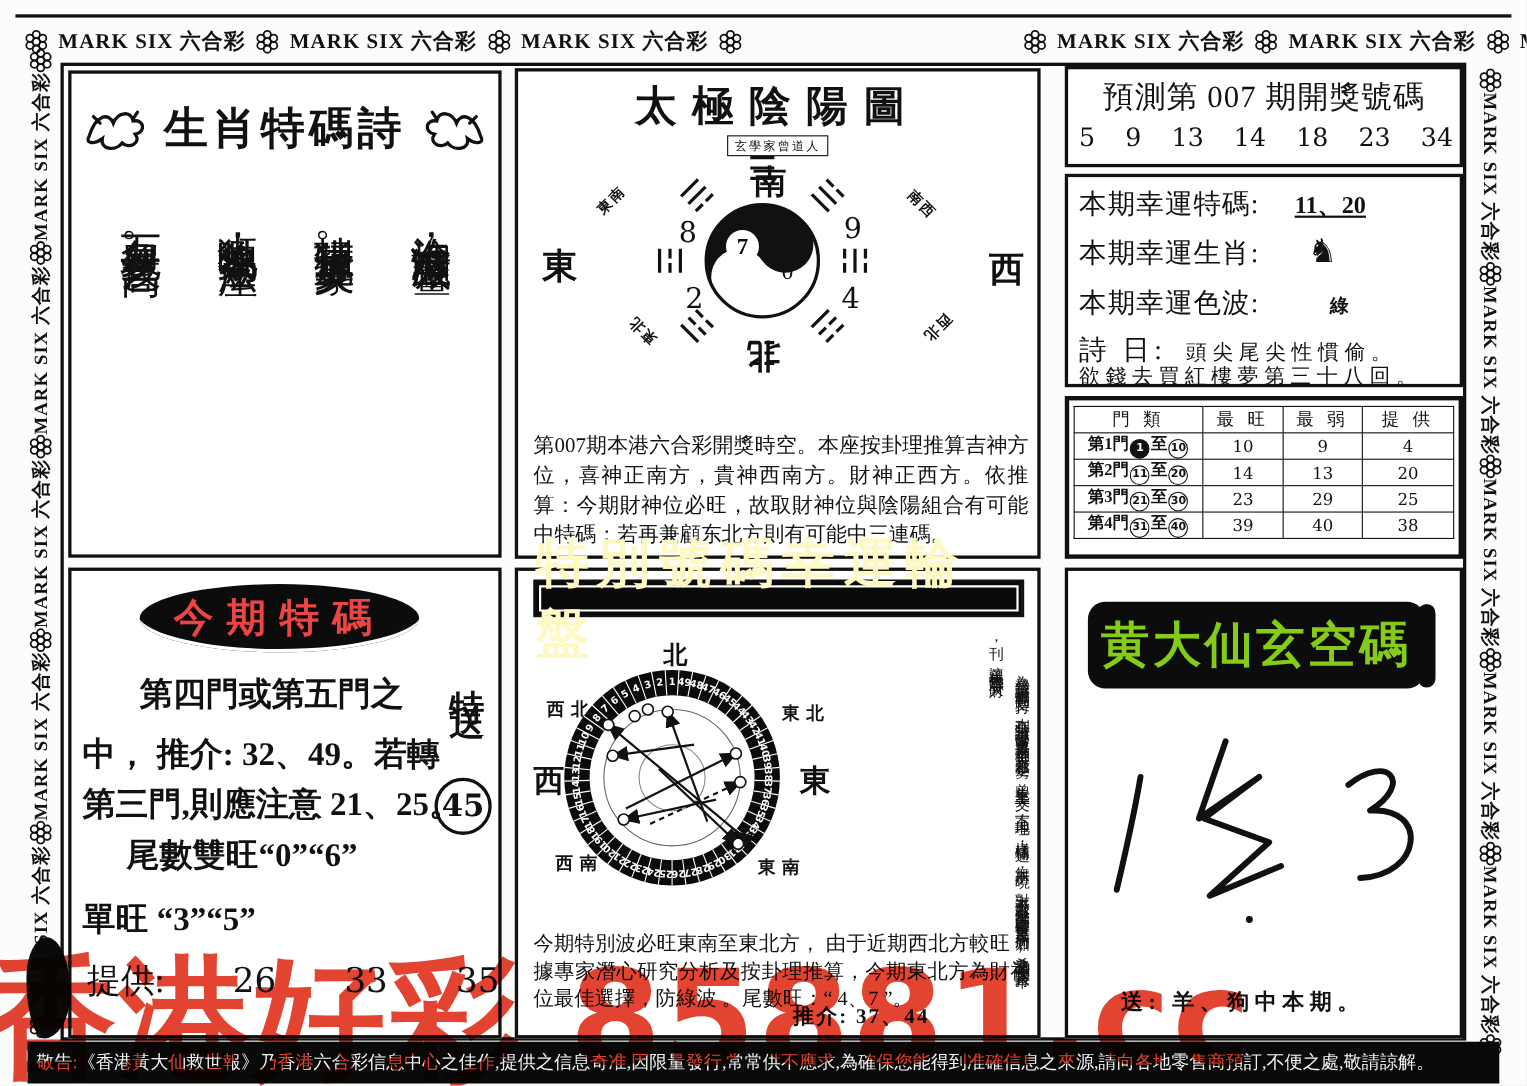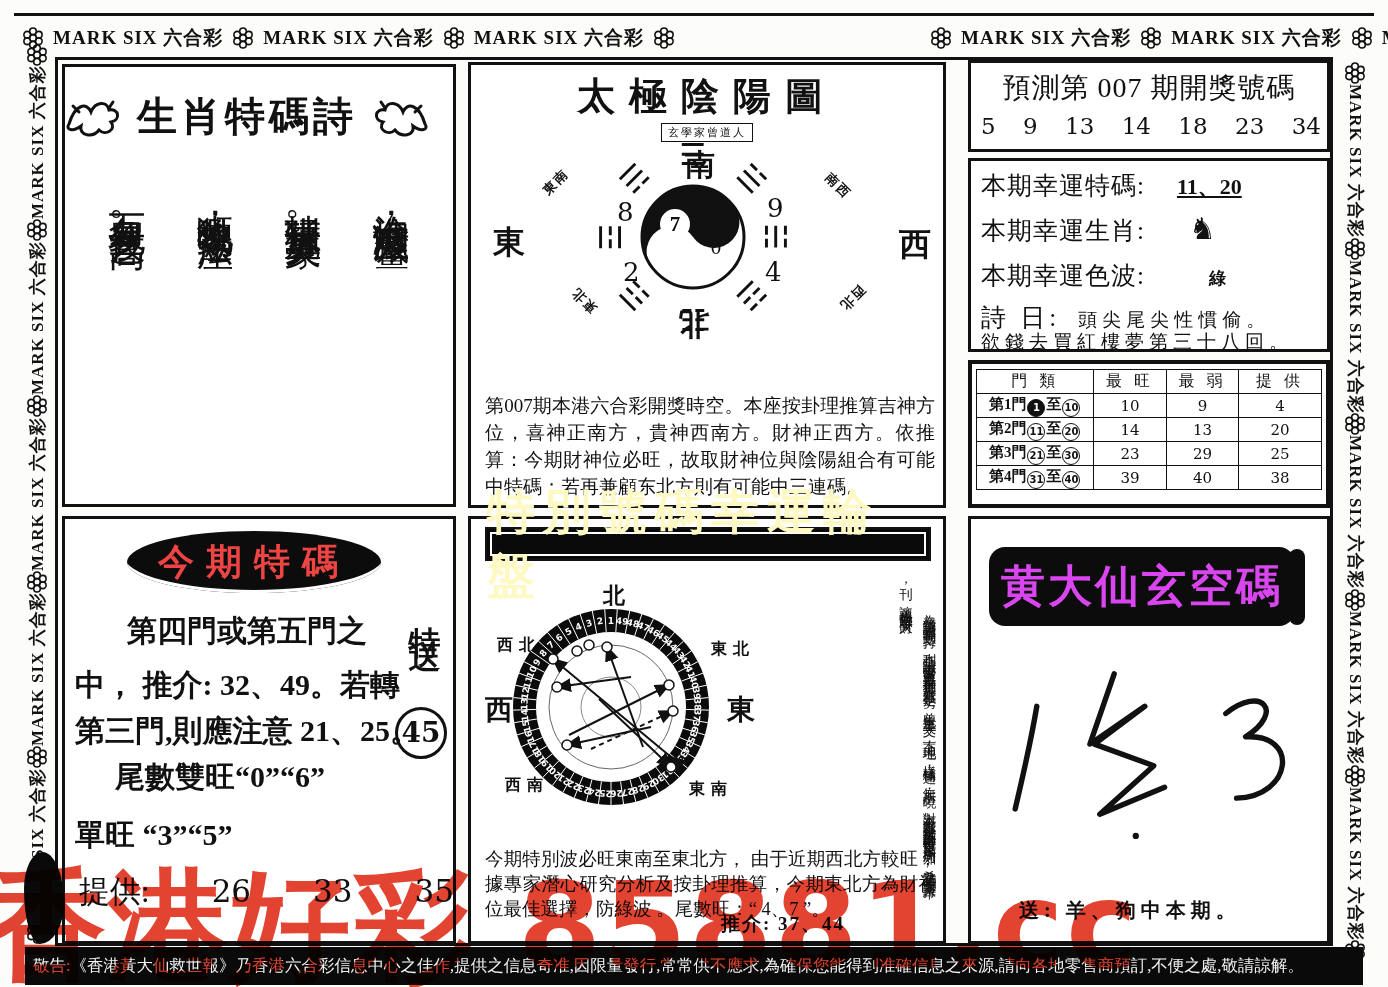--- a/index.html
+++ b/index.html
@@ -16,21 +16,21 @@
   .vstrip .strip-label{writing-mode:vertical-rl;text-orientation:sideways;font-size:17px;}
   #strip-left{left:20px;transform:rotate(180deg);}
   #strip-right{left:1338px;}
   .flower{flex:0 0 auto;}
 
   
   .page-title{position:absolute;left:452px;top:12px;width:486px;text-align:center;font-size:46px;font-weight:bold;letter-spacing:6px;white-space:nowrap;}
 
   
   #poem-panel{left:62px;top:64px;width:394px;height:443px;}
-  .poem-head{position:absolute;left:0;top:22px;width:100%;display:flex;align-items:center;gap:14px;}
+  .poem-head{position:absolute;left:0;top:22px;width:100%;display:flex;align-items:center;justify-content:center;gap:14px;}
   .poem-title{font-size:40px;font-weight:bold;letter-spacing:4px;}
   #poem-cols{position:absolute;left:18px;top:118px;width:352px;height:308px;display:flex;flex-direction:row-reverse;justify-content:space-around;}
   .poem-col{writing-mode:vertical-rl;font-size:37px;letter-spacing:3px;line-height:1.0;}
 
   
   #taiji-panel{left:468px;top:62px;width:478px;height:446px;}
   .taiji-title{position:absolute;left:0;top:6px;width:100%;text-align:center;font-size:38px;font-weight:bold;letter-spacing:14px;}
   .author-box{position:absolute;left:50%;top:58px;transform:translateX(-50%);border:1px solid #111;font-size:11px;padding:1px 6px;letter-spacing:2px;}
   .dir{position:absolute;font-weight:bold;}
   .dir-n{left:214px;top:80px;font-size:30px;}
@@ -88,21 +88,21 @@
                box-shadow:inset 0 0 0 3px #0a0a0a, inset 0 0 0 5px #fff;border:2px solid #111;box-sizing:border-box;}
   .wdir{position:absolute;font-weight:bold;}
   #wheel-svg{position:absolute;left:40px;top:88px;}
   .side-text{position:absolute;left:300px;top:58px;width:170px;height:300px;writing-mode:vertical-rl;
              font-size:13.5px;line-height:1.75;letter-spacing:2px;text-indent:2em;}
   .wheel-bottom{position:absolute;left:14px;top:328px;width:452px;font-size:18.5px;line-height:1.35;text-align:justify;}
   .wheel-push{position:absolute;left:250px;top:392px;font-size:19px;font-weight:bold;letter-spacing:2px;}
 
   
   #xuan-panel{left:968px;top:516px;width:362px;height:428px;}
-  .xuan-title{position:absolute;left:18px;top:28px;background:#0c0c0c;color:#d946ef;border-radius:16px;
+  .xuan-title{position:absolute;left:18px;top:28px;background:#0c0c0c;color:#84cc16;border-radius:16px;
               padding:10px 12px;font-size:44px;font-weight:bold;letter-spacing:3px;white-space:nowrap;}
   .xuan-cap{position:absolute;left:318px;top:30px;width:16px;height:76px;background:#0c0c0c;border-radius:8px;}
   #handwriting{position:absolute;left:28px;top:130px;}
   .xuan-bottom{position:absolute;left:48px;top:378px;font-size:20px;font-weight:bold;letter-spacing:5px;white-space:nowrap;}
 
   
   .banner{position:absolute;left:25px;top:947px;width:1338px;height:38px;background:#0a0a0a;color:#f4f4f4;
           display:flex;align-items:center;padding:0 8px;box-sizing:border-box;font-size:16.5px;white-space:nowrap;}
   .watermark{position:absolute;left:-14px;top:846px;font-size:120px;font-weight:bold;color:rgba(224,52,32,0.92);
              font-family:"DejaVu Sans",sans-serif;white-space:nowrap;letter-spacing:2px;z-index:30;mix-blend-mode:multiply;}

